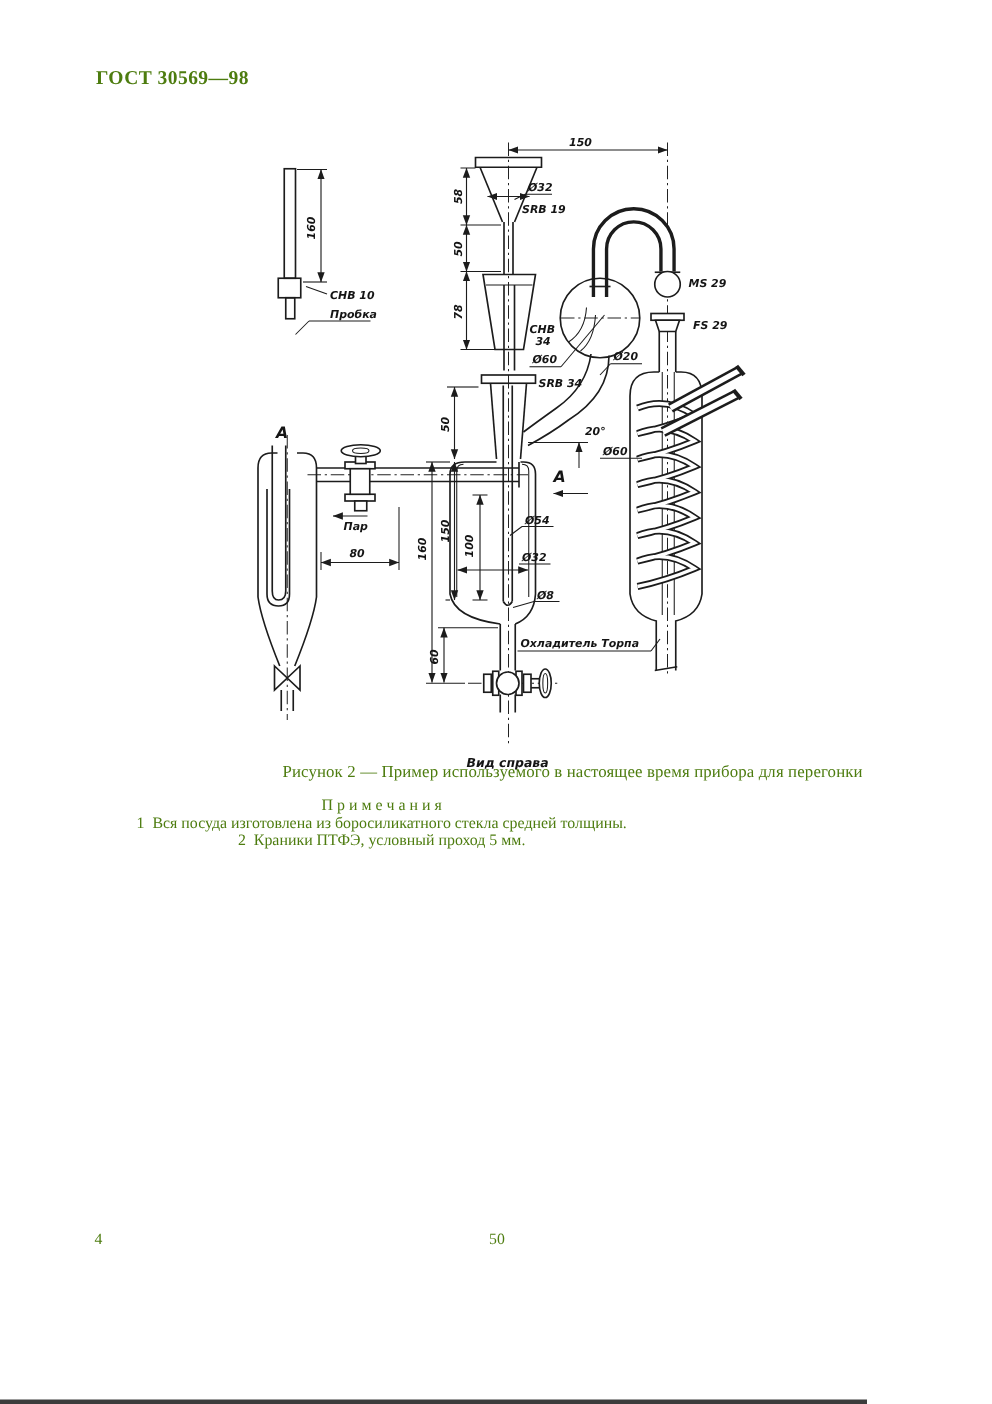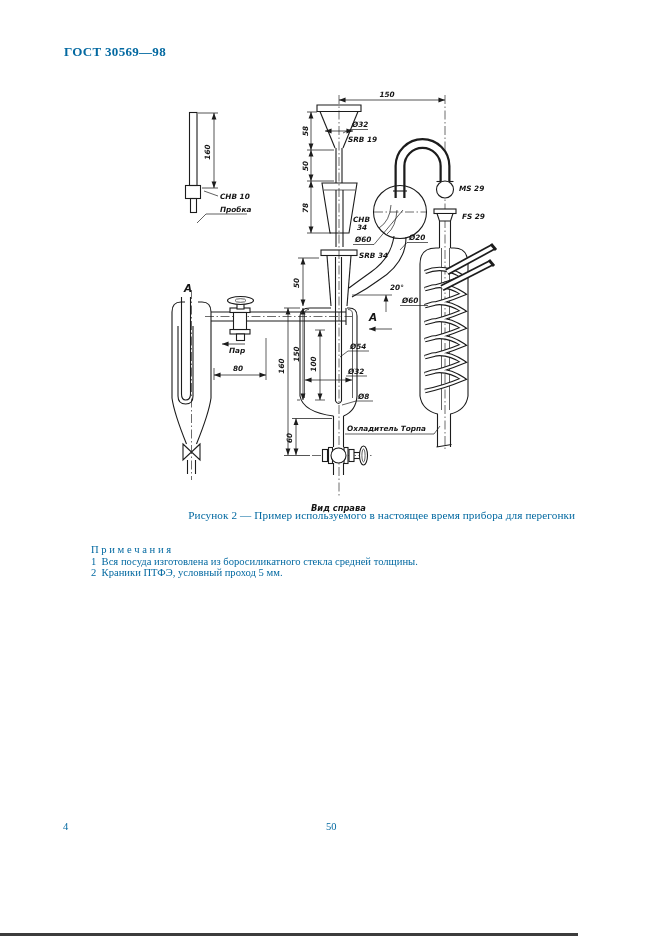--- a/index.html
+++ b/index.html
@@ -1,23 +1,23 @@
 <!DOCTYPE html>
 <html><head>
 <meta charset="utf-8">
 <style>
   html,body{margin:0;padding:0;background:#fff;}
   .page{
     position:relative;width:578px;height:936px;background:#fff;
-    font-family:"Liberation Serif",serif;color:#0369a1;overflow:hidden;
+    font-family:"Liberation Serif",serif;color:#4d7c0f;overflow:hidden;
     border-bottom:3px solid #3c3c3c;box-sizing:border-box;
   }
   .hdr{position:absolute;left:64px;top:44px;font-size:13px;font-weight:bold;letter-spacing:.3px;}
   .cap{position:absolute;left:0;top:509px;width:661px;text-align:right;font-size:11.2px;letter-spacing:.1px;}
-  .notes{position:absolute;left:91px;top:544px;font-size:10.6px;line-height:11.6px;}
+  .notes{position:absolute;left:91px;top:532px;font-size:10.6px;line-height:11.6px;text-align:center;}
   .note{white-space:pre;}
   .pn{position:absolute;top:821px;font-size:10.5px;}
   .pn-l{left:63px;}
   .pn-c{left:326px;}
   svg.fig{position:absolute;left:150px;top:85px;}
   
   .ln{stroke:#1c1c1c;stroke-width:1.1;fill:none;}
   .lnf{stroke:#1c1c1c;stroke-width:1.1;fill:#fff;}
   .thn{stroke:#1c1c1c;stroke-width:.7;fill:none;}
   .dim{stroke:#1c1c1c;stroke-width:.75;fill:none;}

